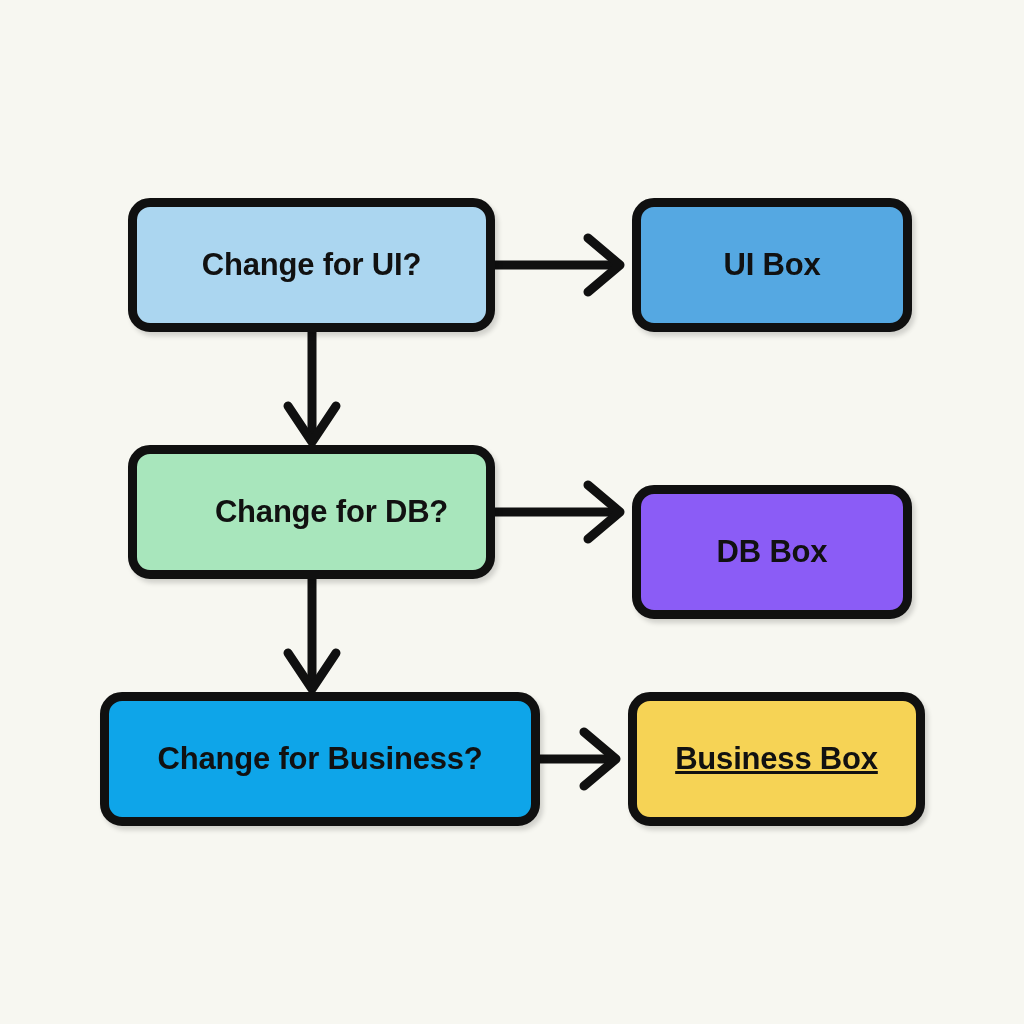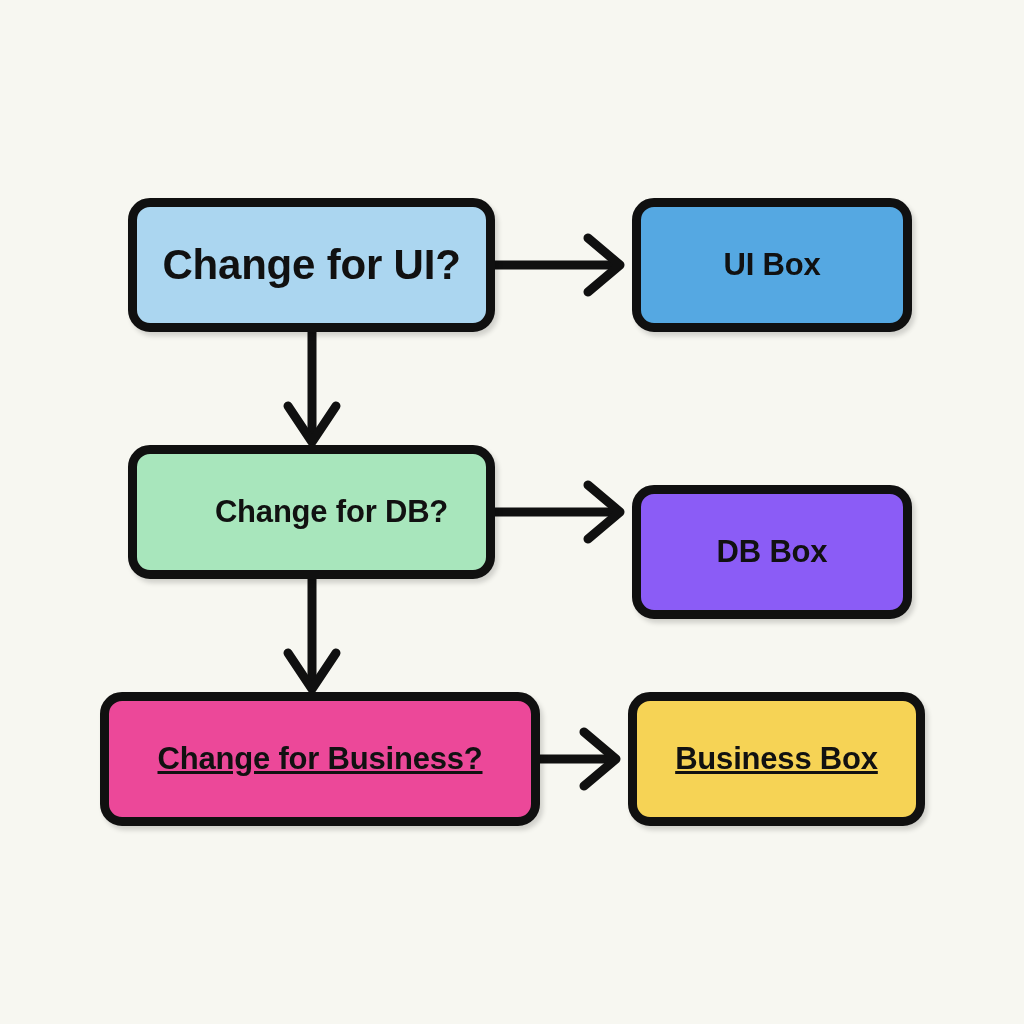--- a/index.html
+++ b/index.html
@@ -42,21 +42,21 @@
     box-shadow: 3px 4px 5px rgba(0,0,0,0.16);
   }
   .node .label {
     display: block;
     line-height: 1.1;
     white-space: nowrap;
   }
 
   
   #node-change-ui   { left: 128px; top: 198px; width: 367px; height: 134px;
-                      background: #abd6f0; font-size: 42px; align-items: center; }
+                      background: #abd6f0; font-size: 31px; align-items: center; }
   #node-ui-box      { left: 632px; top: 198px; width: 280px; height: 134px;
                       background: #55a8e2; font-size: 31px; }
   
   #node-change-db   { left: 128px; top: 445px; width: 367px; height: 134px;
                       background: #a8e6bc; font-size: 31px; padding-left: 40px; }
   #node-db-box      { left: 632px; top: 445px; width: 280px; height: 134px;
                       background: #5fc881; font-size: 31px; }
   
   #node-change-biz  { left: 100px; top: 692px; width: 440px; height: 134px;
                       background: #f7e3a1; font-size: 31px; }
@@ -107,21 +107,21 @@
   </div>
 
   <div class="node" id="node-change-db" style="background: rgb(168, 230, 188); border-color: rgb(16, 16, 16);">
     <span class="label">Change for DB?</span>
   </div>
 
   <div class="node" id="node-db-box" style="background: #8b5cf6; border-color: rgb(16, 16, 16); margin-top: 40px;">
     <span class="label">DB Box</span>
   </div>
 
-  <div class="node" id="node-change-biz" style="background: #ec4899; border-color: rgb(16, 16, 16); text-decoration: underline;">
+  <div class="node" id="node-change-biz" style="background: #0ea5e9; border-color: rgb(16, 16, 16);">
     <span class="label">Change for Business?</span>
   </div>
 
   <div class="node" id="node-business-box" style="background: rgb(246, 211, 85); border-color: rgb(16, 16, 16);">
     <span class="label">Business Box</span>
   </div>
 
 </div>
 
 </body></html>

